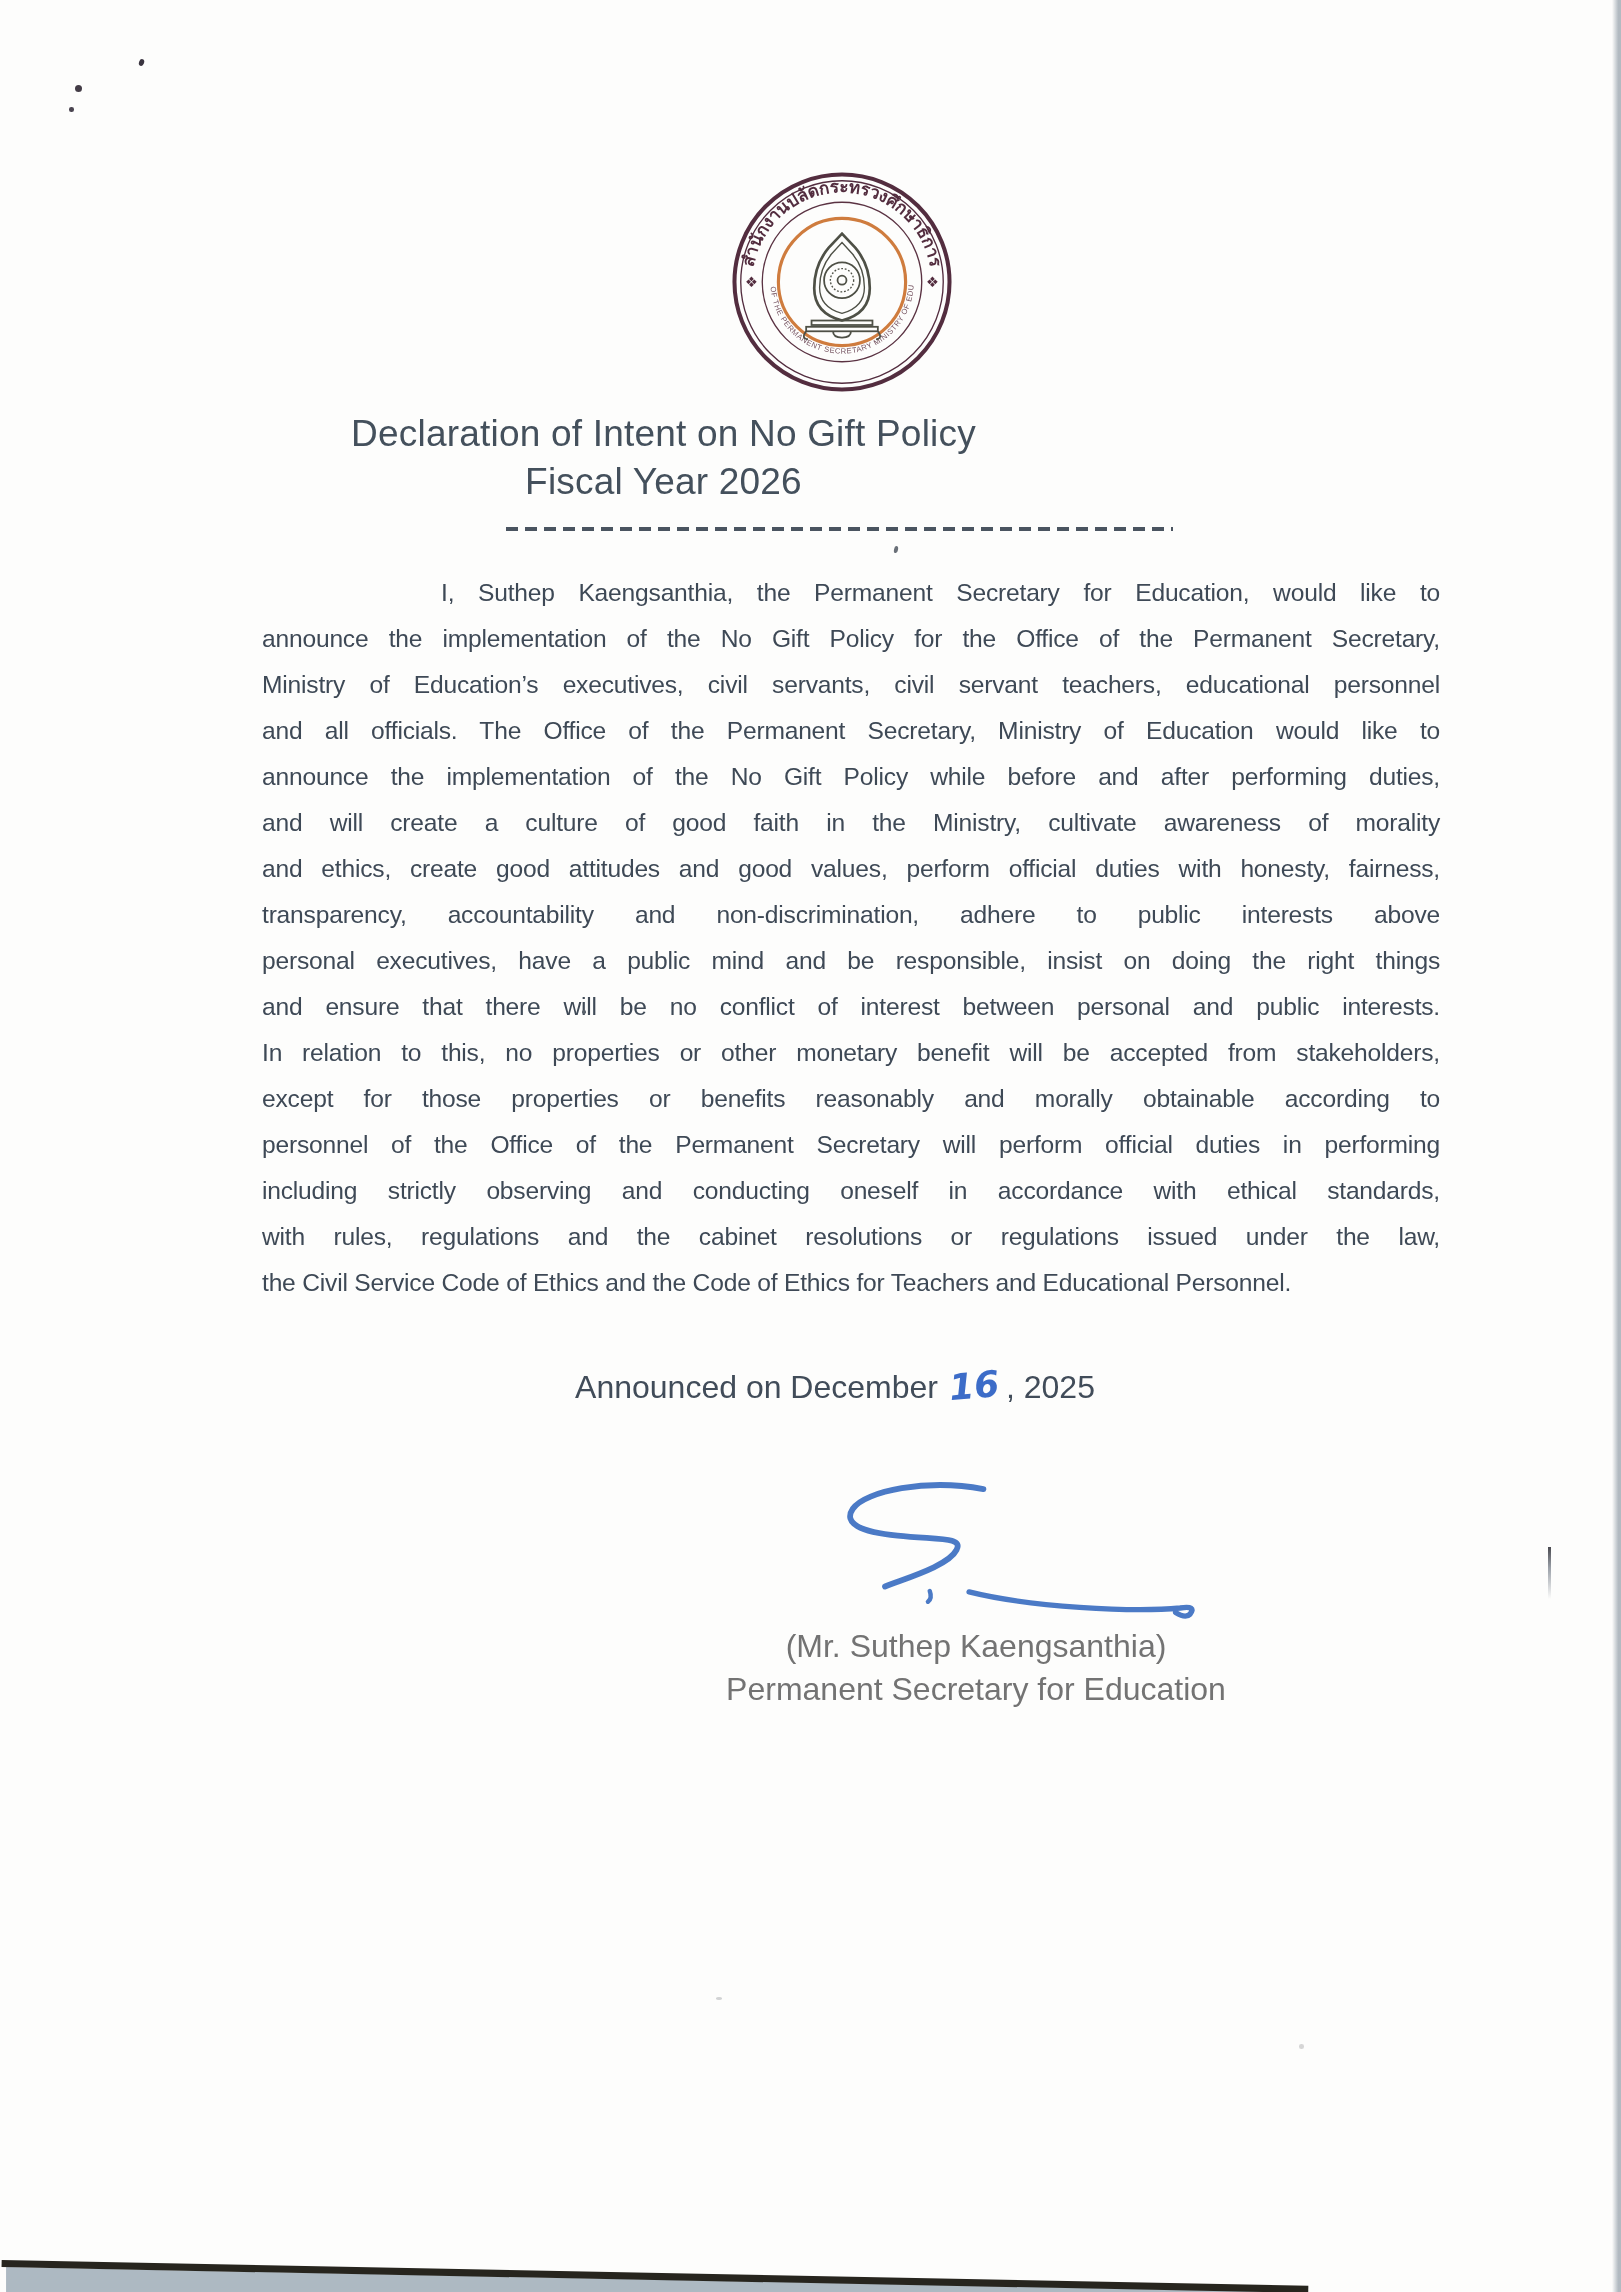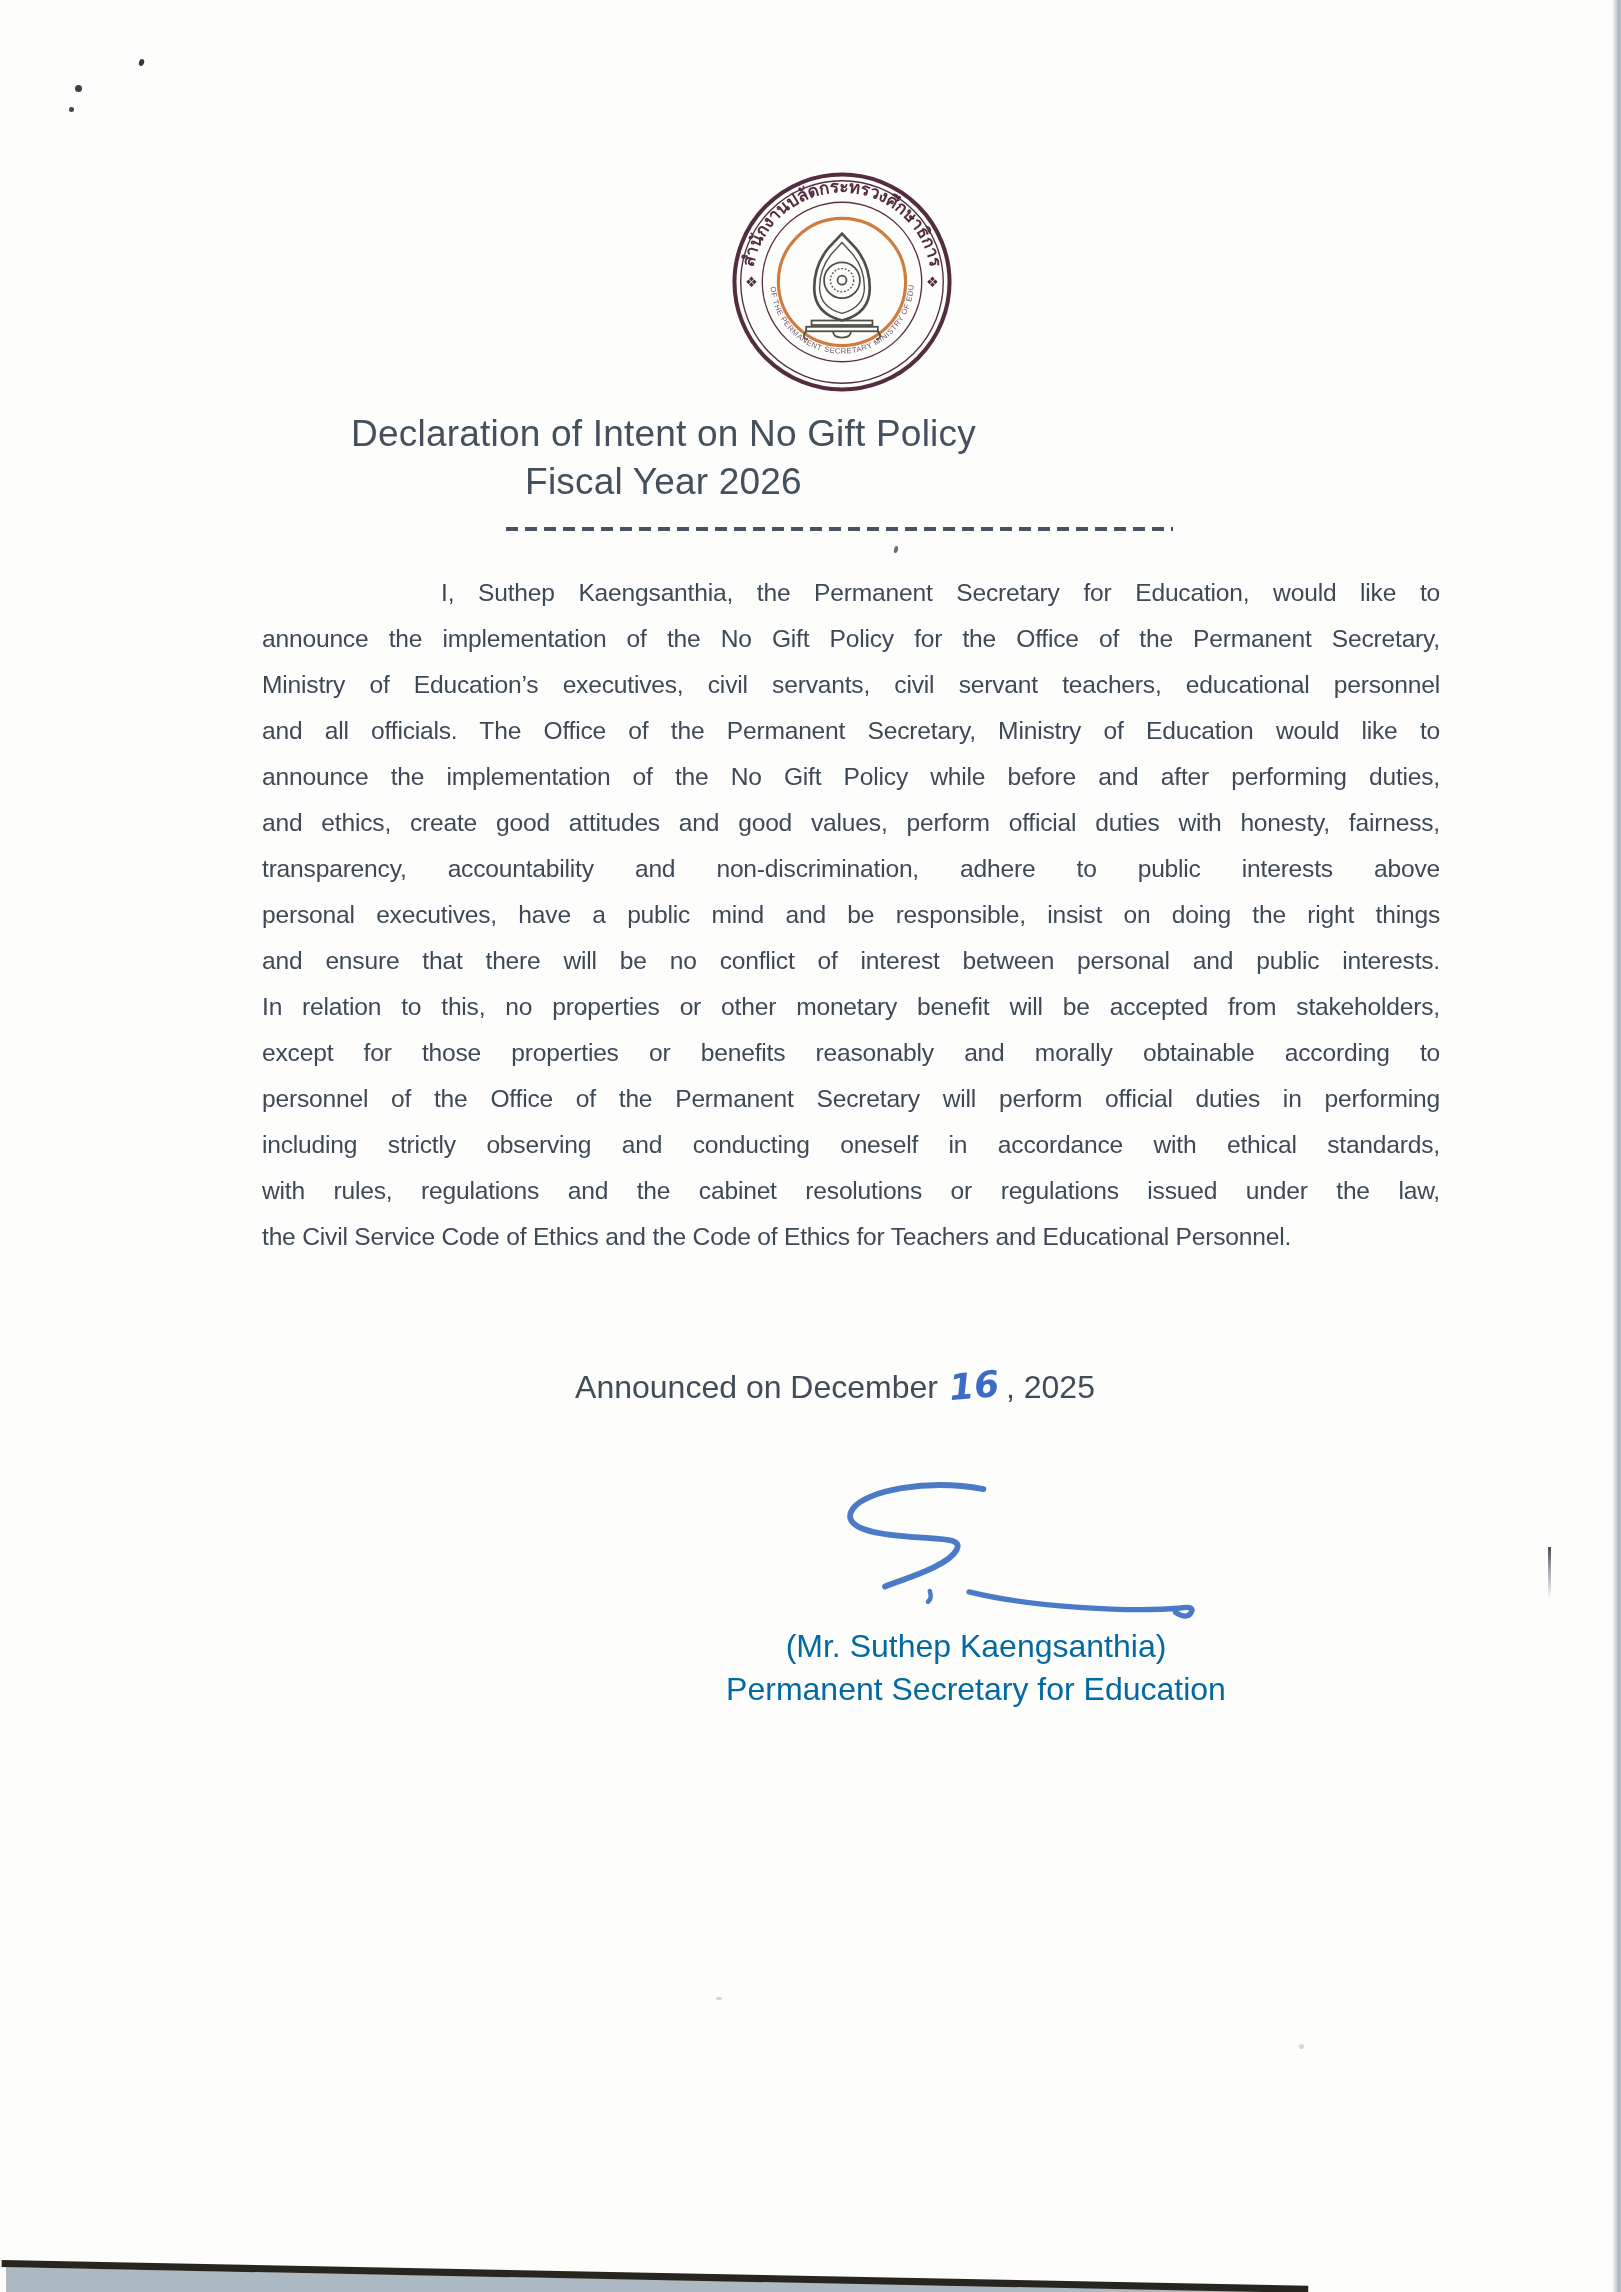--- a/index.html
+++ b/index.html
@@ -36,21 +36,21 @@
   .announced{position:absolute;left:0;top:1365px;width:1621px;padding-left:49px;box-sizing:border-box;
     text-align:center;font-size:32px;color:#414c59;}
   .announced .day{
     display:inline-block;color:#3c6cc8;font-family:"DejaVu Sans",sans-serif;
     font-style:italic;font-weight:bold;font-size:36px;
     transform:rotate(-5deg);margin:0 7.2px 0 10.7px;
   }
   
   .signature-svg{position:absolute;left:779px;top:1473px;}
   .sig-block{position:absolute;left:609px;top:1625px;width:734px;text-align:center;}
-  .sig-line{font-size:32px;line-height:43px;color:#0369a1;}
+  .sig-line{font-size:32px;line-height:43px;color:#737373;}
   
   .edge-right{
     position:absolute;right:0;top:0;width:9px;height:2293px;
     background:linear-gradient(to right, rgba(170,180,188,0), #b2bac1 70%);
   }
   .bottom-wedge{position:absolute;left:0;top:2252px;}
   .speck{position:absolute;border-radius:50%;}
   .scratch{
     position:absolute;left:1548px;top:1547px;width:2.7px;height:52px;
     background:linear-gradient(to bottom,#4a4a50,#9aa0a8 40%, rgba(200,203,208,0));
@@ -97,20 +97,21 @@
   </div>
 
   <div class="dashed-sep"></div>
 
   <div class="body-block">
     <div class="body-line indent">I, Suthep Kaengsanthia, the Permanent Secretary for Education, would like to</div>
     <div class="body-line">announce the implementation of the No Gift Policy for the Office of the Permanent Secretary,</div>
     <div class="body-line">Ministry of Education’s executives, civil servants, civil servant teachers, educational personnel</div>
     <div class="body-line">and all officials. The Office of the Permanent Secretary, Ministry of Education would like to</div>
     <div class="body-line">announce the implementation of the No Gift Policy while before and after performing duties,</div>
+    <div class="body-line">and will create a culture of good faith in the Ministry, cultivate awareness of morality</div>
     <div class="body-line">and ethics, create good attitudes and good values, perform official duties with honesty, fairness,</div>
     <div class="body-line">transparency, accountability and non-discrimination, adhere to public interests above</div>
     <div class="body-line">personal executives, have a public mind and be responsible, insist on doing the right things</div>
     <div class="body-line">and ensure that there will be no conflict of interest between personal and public interests.</div>
     <div class="body-line">In relation to this, no properties or other monetary benefit will be accepted from stakeholders,</div>
     <div class="body-line">except for those properties or benefits reasonably and morally obtainable according to</div>
     <div class="body-line">personnel of the Office of the Permanent Secretary will perform official duties in performing</div>
     <div class="body-line">including strictly observing and conducting oneself in accordance with ethical standards,</div>
     <div class="body-line">with rules, regulations and the cabinet resolutions or regulations issued under the law,</div>
     <div class="body-line last">the Civil Service Code of Ethics and the Code of Ethics for Teachers and Educational Personnel.</div>

